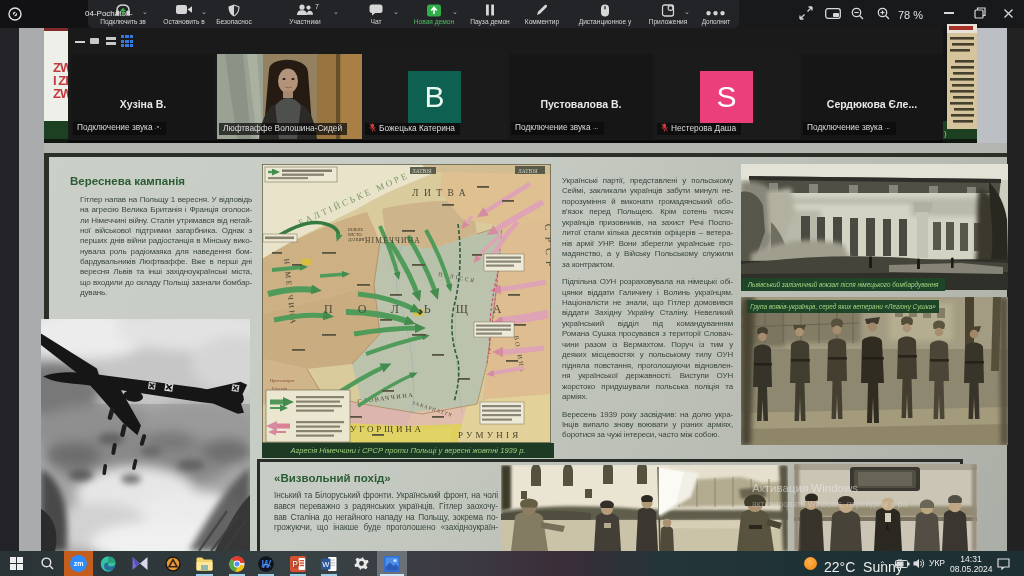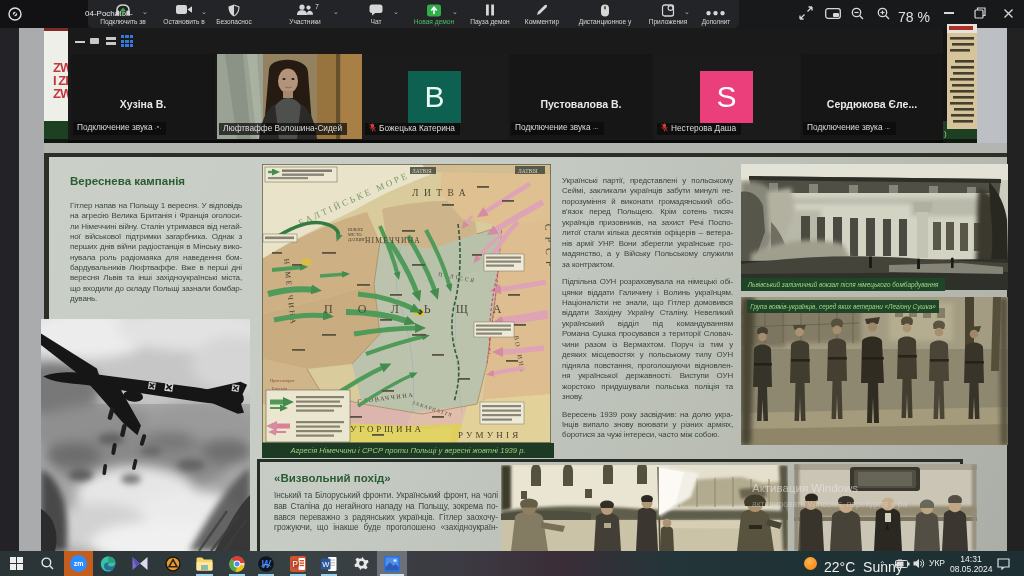--- a/index.html
+++ b/index.html
@@ -57,21 +57,21 @@
 
 <div class="abs" style="left:1007px;top:28px;width:17px;height:523px;background:#222;"></div>
 
 <div class="abs" style="left:44px;top:143px;width:963px;height:408px;background:#b3b6b0;"></div>
 <div class="abs" style="left:44px;top:153px;width:963px;height:398px;
      background:linear-gradient(120deg,#cad0c7 0%,#c6cbc3 40%,#b7bbb2 75%,#abaea6 100%);
      border-top:4px solid #2a2f28;box-sizing:border-box;"></div>
 <div class="abs" style="left:44px;top:157px;width:5px;height:163px;background:#2a2f28;"></div>
 
 <div class="abs" style="left:70px;top:175px;width:290px;color:#2a5c33;font-size:11.5px;font-weight:bold;">Вереснева кампанія</div>
-<div class="abs" style="left:70px;top:195px;width:172px;color:#3a473e;font-size:8.0px;line-height:10.35px;letter-spacing:-0.15px;margin-top:6px;" id="paraL">
+<div class="abs" style="left:80px;top:195px;width:172px;color:#3a473e;font-size:8.0px;line-height:10.35px;letter-spacing:-0.15px;" id="paraL">
 <div class="jl">Гітлер напав на Польщу 1 вересня. У відповідь</div>
 <div class="jl">на агресію Велика Британія і Франція оголоси-</div>
 <div class="jl">ли Німеччині війну. Сталін утримався від негай-</div>
 <div class="jl">ної військової підтримки загарбника. Однак з</div>
 <div class="jl">перших днів війни радіостанція в Мінську вико-</div>
 <div class="jl">нувала роль радіомаяка для наведення бом-</div>
 <div class="jl">бардувальників Люфтваффе. Вже в перші дні</div>
 <div class="jl">вересня Львів та інші західноукраїнські міста,</div>
 <div class="jl">що входили до складу Польщі зазнали бомбар-</div>
 <div>дувань.</div>
@@ -91,21 +91,21 @@
 <div class="jl">цянки віддати Галичину і Волинь українцям.</div>
 <div class="jl">Націоналісти не знали, що Гітлер домовився</div>
 <div class="jl">віддати Західну Україну Сталіну. Невеликий</div>
 <div class="jl">український відділ під командуванням</div>
 <div class="jl">Романа Сушка просувався з території Словач-</div>
 <div class="jl">чини разом із Вермахтом. Поруч із тим у</div>
 <div class="jl">деяких місцевостях у польському тилу ОУН</div>
 <div class="jl">підняла повстання, проголошуючи відновлен-</div>
 <div class="jl">ня української державності. Виступи ОУН</div>
 <div class="jl">жорстоко придушували польська поліція та</div>
-<div style="margin-bottom:7px;">знову.</div>
+<div style="margin-bottom:7px;">арміях.</div>
 <div class="jl">Вересень 1939 року засвідчив: на долю укра-</div>
 <div class="jl">їнців випало знову воювати у різних арміях,</div>
 <div>боротися за чужі інтереси, часто між собою.</div>
 </div>
 
 <div class="abs" style="left:41px;top:319px;width:209px;height:232px;background:#9a9a9a;overflow:hidden;">
 <svg width="209" height="232" viewBox="0 0 209 232" style="position:absolute;left:0;top:0;">
  <defs>
   <filter id="bl6" x="-40%" y="-40%" width="180%" height="180%">
           <feGaussianBlur stdDeviation="6"></feGaussianBlur>
@@ -518,22 +518,22 @@
       </g>
 </svg>
 </div>
 <div class="abs" style="left:747px;top:300px;width:192px;height:13px;background:#1e4528;color:#a6d584;
      font-size:6.4px;font-style:italic;line-height:13px;text-align:center;">Група вояків-українців, серед яких ветерани «Легіону Сушка»</div>
 
 <div class="abs" style="left:257px;top:459px;width:706px;height:92px;border:3px solid #272d27;border-bottom:none;box-sizing:border-box;"></div>
 <div class="abs" style="left:274px;top:472px;width:240px;color:#2a5c33;font-size:11.5px;font-weight:bold;">«Визвольний похід»</div>
 <div class="abs" style="left:274px;top:491px;width:224px;color:#3a473e;font-size:8.2px;line-height:10.8px;letter-spacing:-0.1px;" id="paraB">
 <div class="jl">їнський та Білоруський фронти. Український фронт, на чолі</div>
+<div class="jl">вався переважно з радянських українців. Гітлер заохочу-</div>
 <div class="jl">вав Сталіна до негайного нападу на Польщу, зокрема по-</div>
-<div class="jl">вався переважно з радянських українців. Гітлер заохочу-</div>
 <div class="jl">грожуючи, що інакше буде проголошено «західноукраїн-</div>
 </div>
 
 <div class="abs" style="left:501px;top:465px;width:287px;height:86px;background:#cfc8b4;overflow:hidden;" id="flagphoto">
 <svg width="287" height="86" viewBox="0 0 287 86" style="filter:blur(0.4px);">
  <defs>
         <filter id="fbl" x="-30%" y="-30%" width="160%" height="160%">
           <feGaussianBlur stdDeviation="1.6"></feGaussianBlur>
         </filter>
       </defs>
@@ -923,21 +923,21 @@
   <svg class="abs" style="left:851px;top:7px;" width="13" height="13" viewBox="0 0 13 13">
       <circle cx="5.5" cy="5.5" r="4.2" fill="none" stroke="#d8d8d8" stroke-width="1.3"></circle>
       <path d="M8.8,8.8 L12,12" stroke="#d8d8d8" stroke-width="1.3"></path>
       <path d="M3.4,5.5 L7.6,5.5" stroke="#d8d8d8" stroke-width="1.2"></path>
     </svg>
   <svg class="abs" style="left:877px;top:7px;" width="13" height="13" viewBox="0 0 13 13">
       <circle cx="5.5" cy="5.5" r="4.2" fill="none" stroke="#d8d8d8" stroke-width="1.3"></circle>
       <path d="M8.8,8.8 L12,12" stroke="#d8d8d8" stroke-width="1.3"></path>
       <path d="M3.4,5.5 L7.6,5.5 M5.5,3.4 L5.5,7.6" stroke="#d8d8d8" stroke-width="1.2"></path>
     </svg>
-  <div class="abs" style="left:898px;top:9px;color:#e0e0e0;font-size:14px;">78 %</div>
+  <div class="abs" style="left:898px;top:9px;color:#e0e0e0;font-size:11px;">78 %</div>
   <div class="abs" style="left:944px;top:12px;width:10px;height:1.6px;background:#d8d8d8;"></div>
   <svg class="abs" style="left:974px;top:7px;" width="12" height="12" viewBox="0 0 12 12">
       <rect x="1" y="3" width="8" height="8" rx="1" fill="none" stroke="#d8d8d8" stroke-width="1.2"></rect>
       <path d="M3.5,3 L3.5,1 L11,1 L11,8.5 L9,8.5" fill="none" stroke="#d8d8d8" stroke-width="1.2"></path>
     </svg>
   <svg class="abs" style="left:1003px;top:8px;" width="11" height="11" viewBox="0 0 11 11">
       <path d="M1.5,1.5 L9.5,9.5 M9.5,1.5 L1.5,9.5" stroke="#d8d8d8" stroke-width="1.3"></path>
     </svg>
 </div>
 

